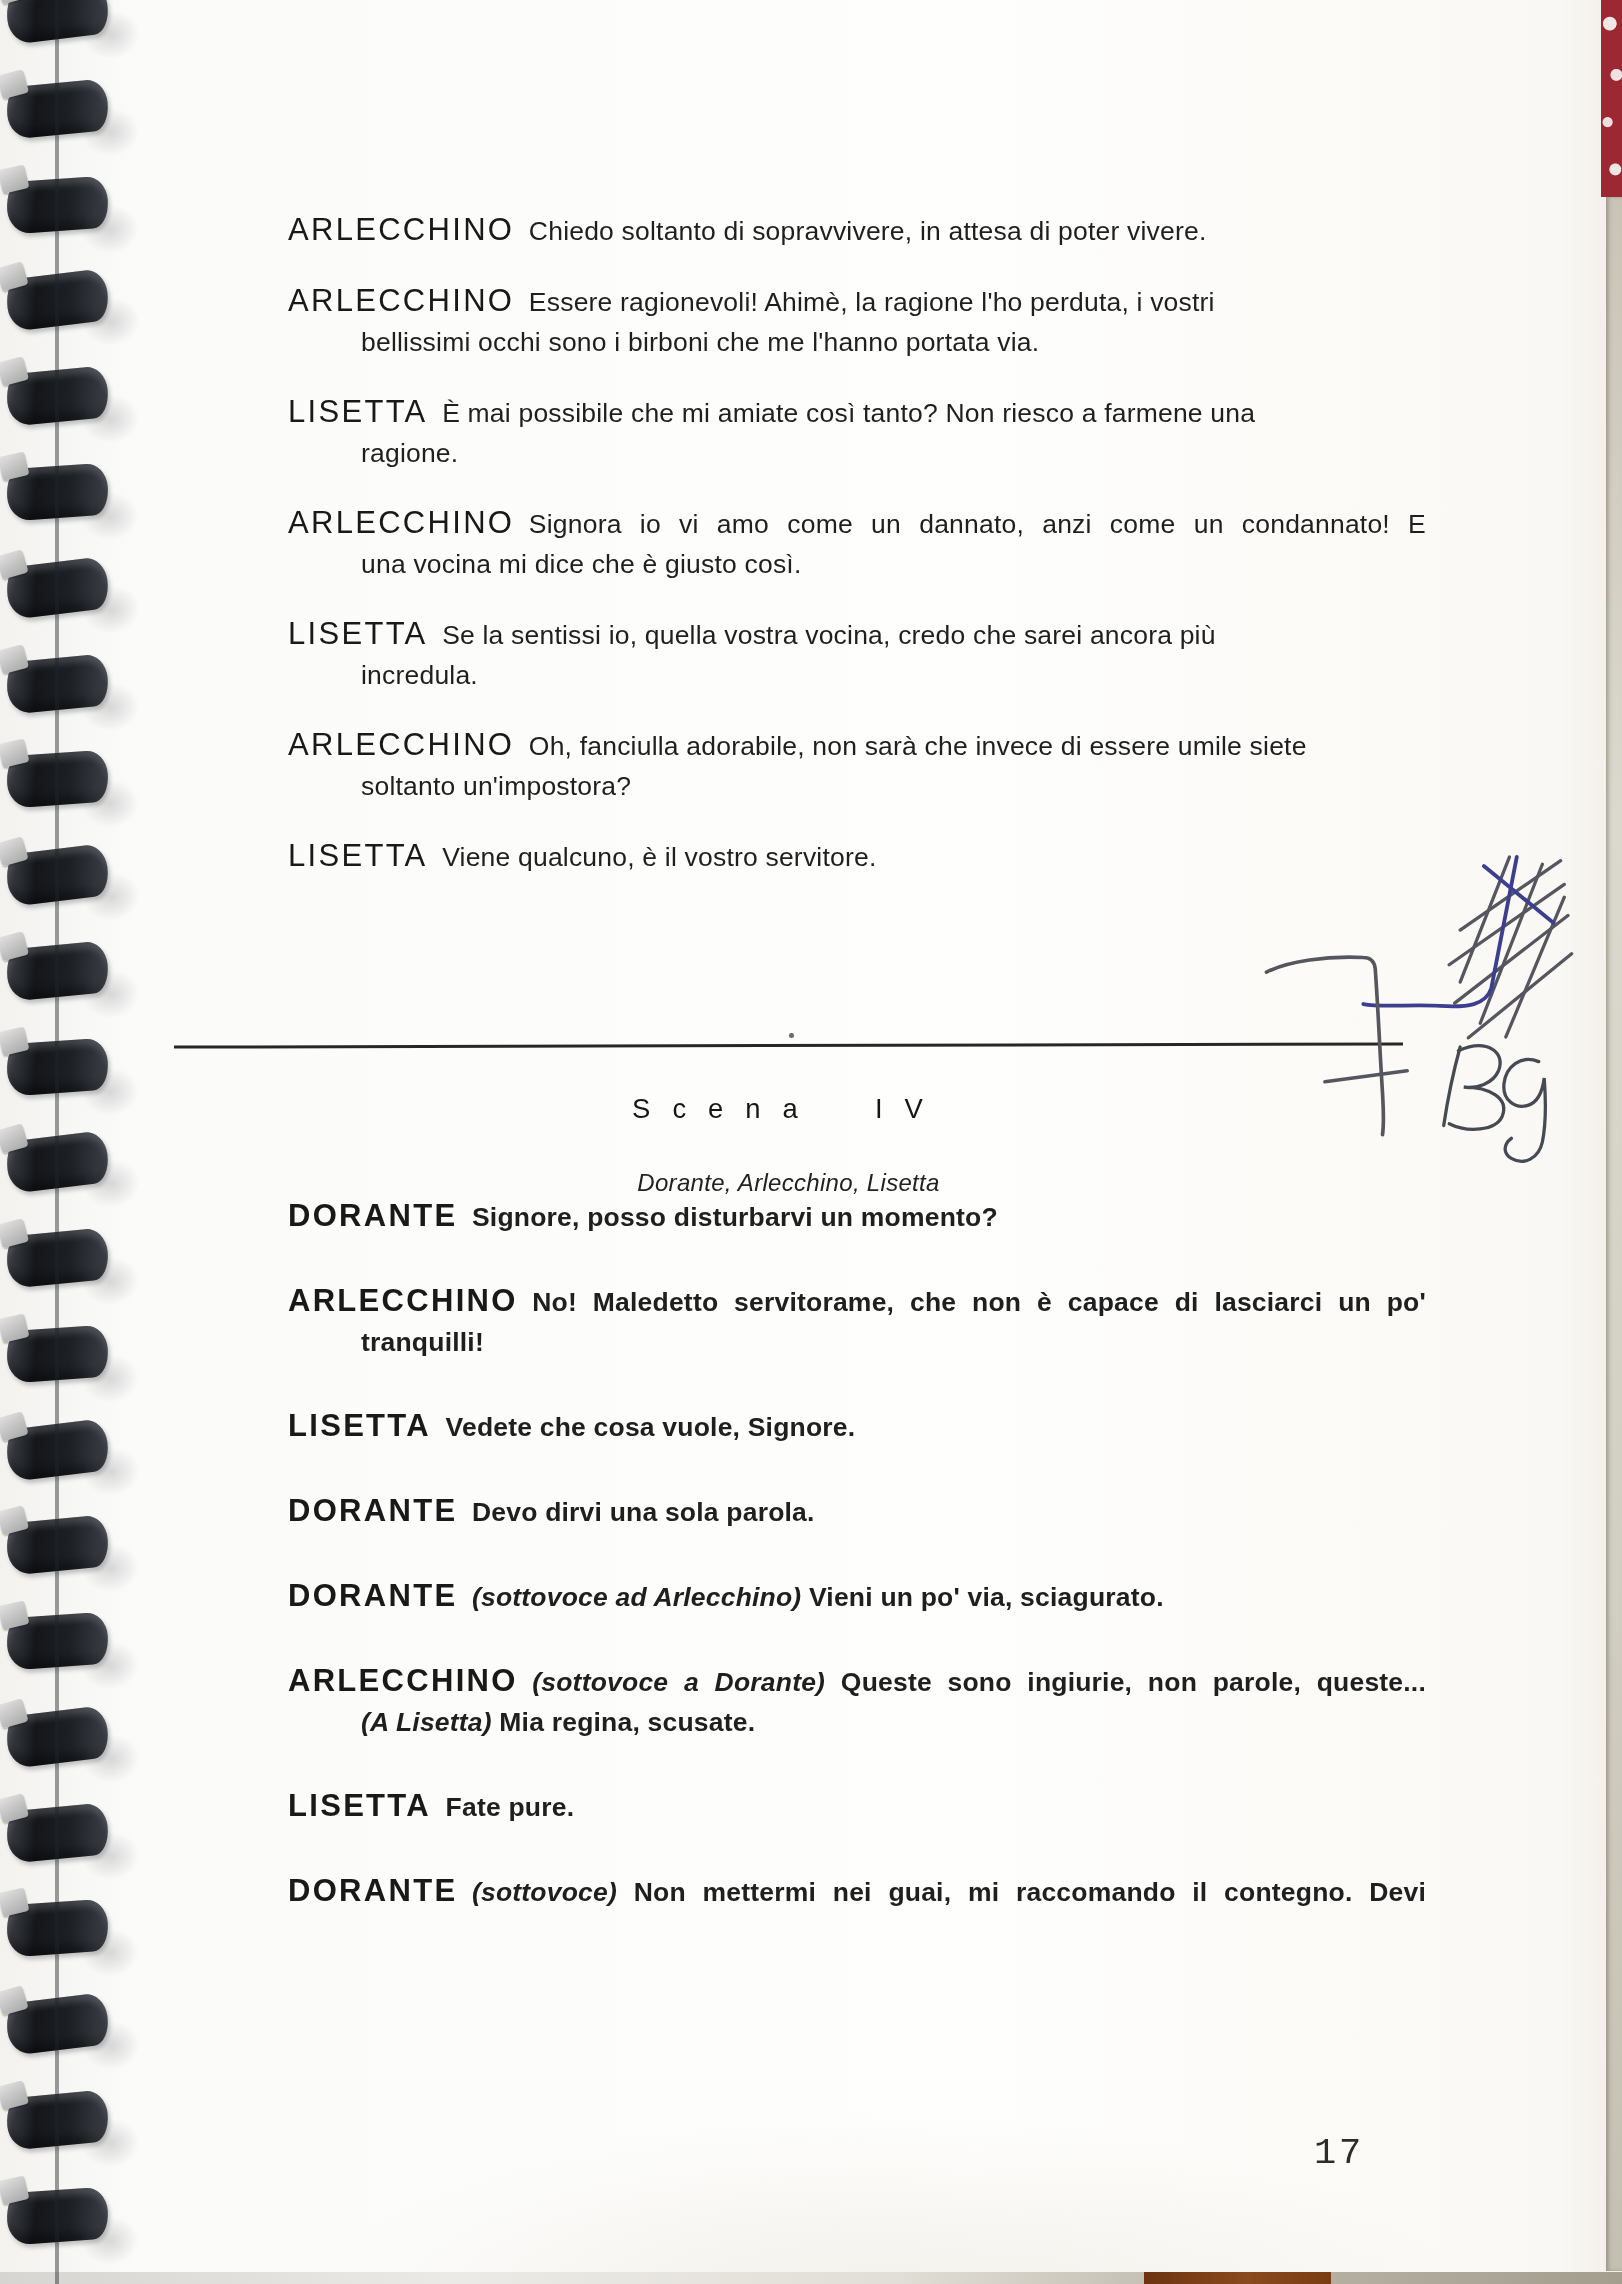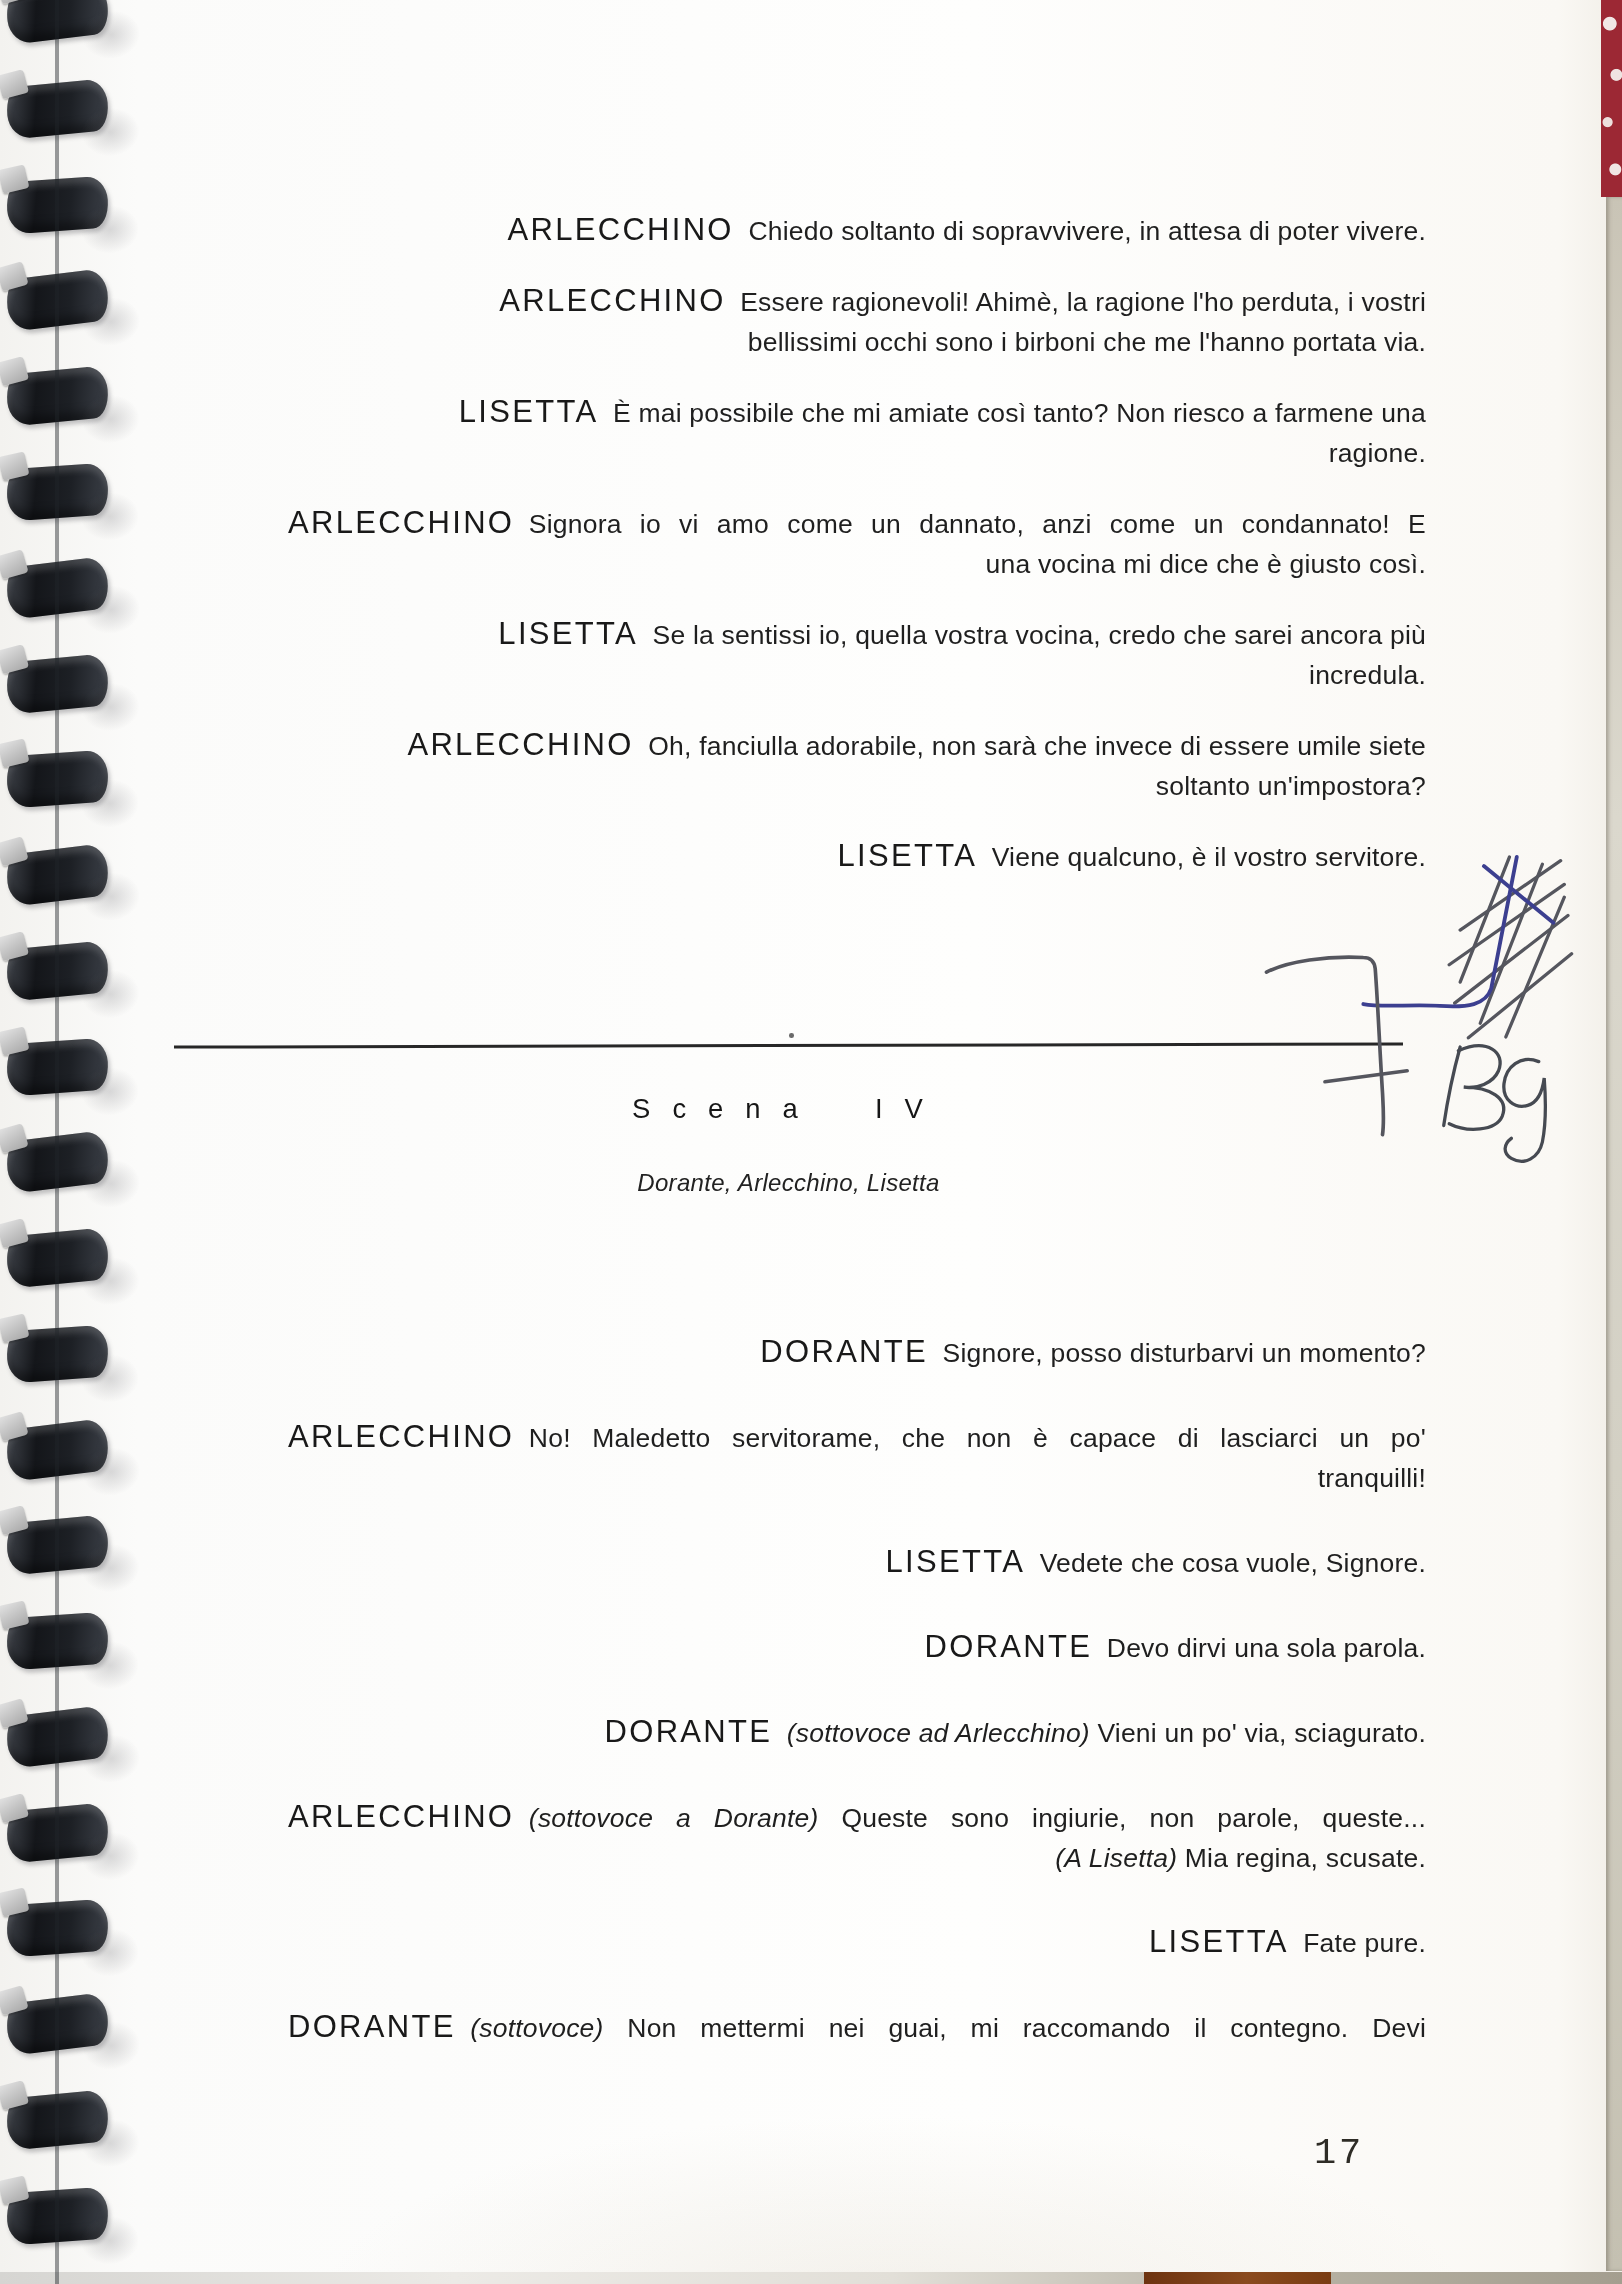--- a/index.html
+++ b/index.html
@@ -19,24 +19,24 @@
     border-radius:14.6px 20px 16.4px 22px / 27.4px 24px 27.4px 24px;
     box-shadow:inset 0 6.4px 6.4px rgba(255,255,255,.16), inset 0 -8.2px 8.2px rgba(0,0,0,.38), 1.8px 3.7px 4.6px rgba(90,90,95,.35);
     transform:rotate(-6deg);}
   .loop::before{content:'';position:absolute;left:-5.5px;top:-14.6px;width:27.4px;height:24px;
     background:linear-gradient(160deg,#e2e2e2,#a8a8a8);border-radius:3.7px;transform:rotate(-9deg);
     box-shadow:0 1.8px 1.8px rgba(0,0,0,.25);}
   .loop::after{content:'';position:absolute;right:-29px;bottom:-25.6px;width:58px;height:48px;border-radius:50%;
     background:radial-gradient(closest-side,rgba(115,115,120,.26),rgba(115,115,120,0));}
   
   .content{position:absolute;left:288px;width:1138px;top:210px;z-index:2;}
-  .content2{top:1332px;}
+  .content2{top:1196px;font-weight:bold;}
   .speech{margin:0 0 30px 0;font-size:26.5px;line-height:40px;letter-spacing:0.2px;}
   .content2 .speech{margin-bottom:44px;}
-  .line{display:block;text-align:right;}
+  .line{display:block;}
   .line:not(.first){padding-left:73px;}
   .line.fill{text-align:justify;text-align-last:justify;}
   .speaker{font-size:31px;letter-spacing:2.3px;margin-right:14.6px;color:#191919;}
   .stage-dir{font-style:italic;}
   
   .rule{position:absolute;left:174px;top:1044px;width:1229px;height:2.7px;background:#272727;
     transform:rotate(-.15deg);z-index:2;}
   .speck{position:absolute;left:789px;top:1033px;width:4.6px;height:4.6px;border-radius:50%;background:#6a6a6a;z-index:2;}
   .scene-head{position:absolute;left:174px;top:1093px;width:1229px;text-align:center;z-index:2;}
   .scene-title{margin:0;font-size:27.4px;font-weight:normal;letter-spacing:22px;word-spacing:25.6px;color:#161616;}

